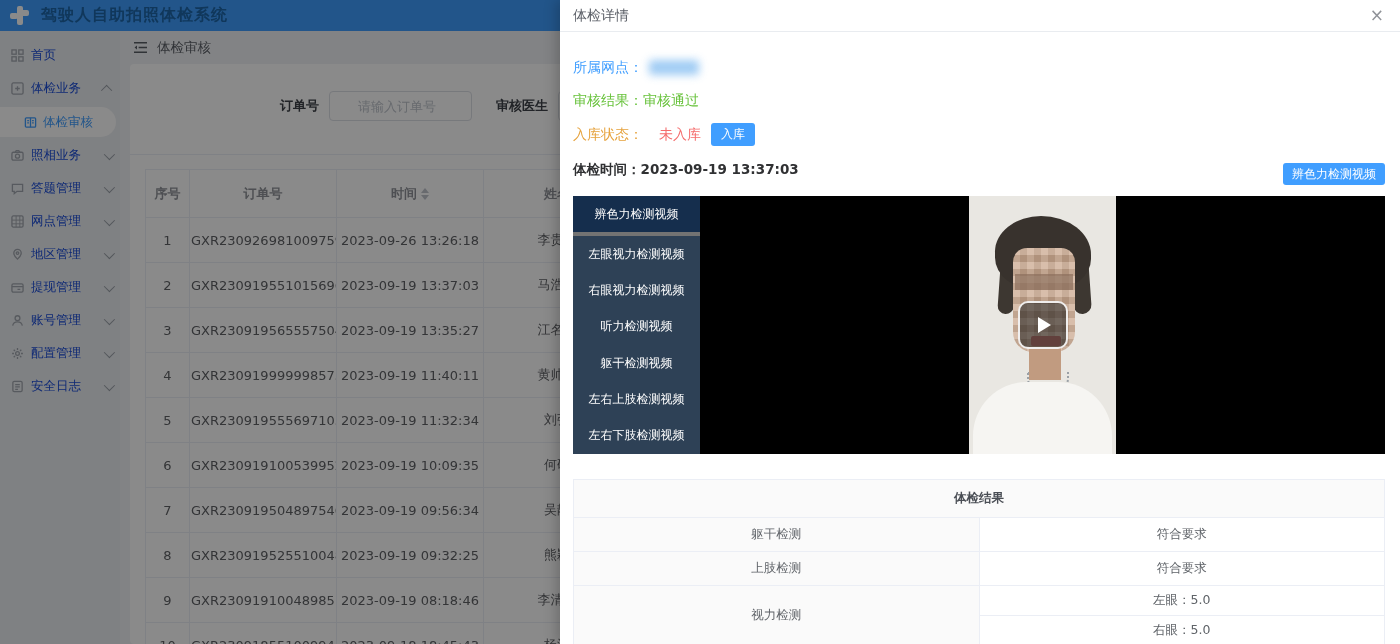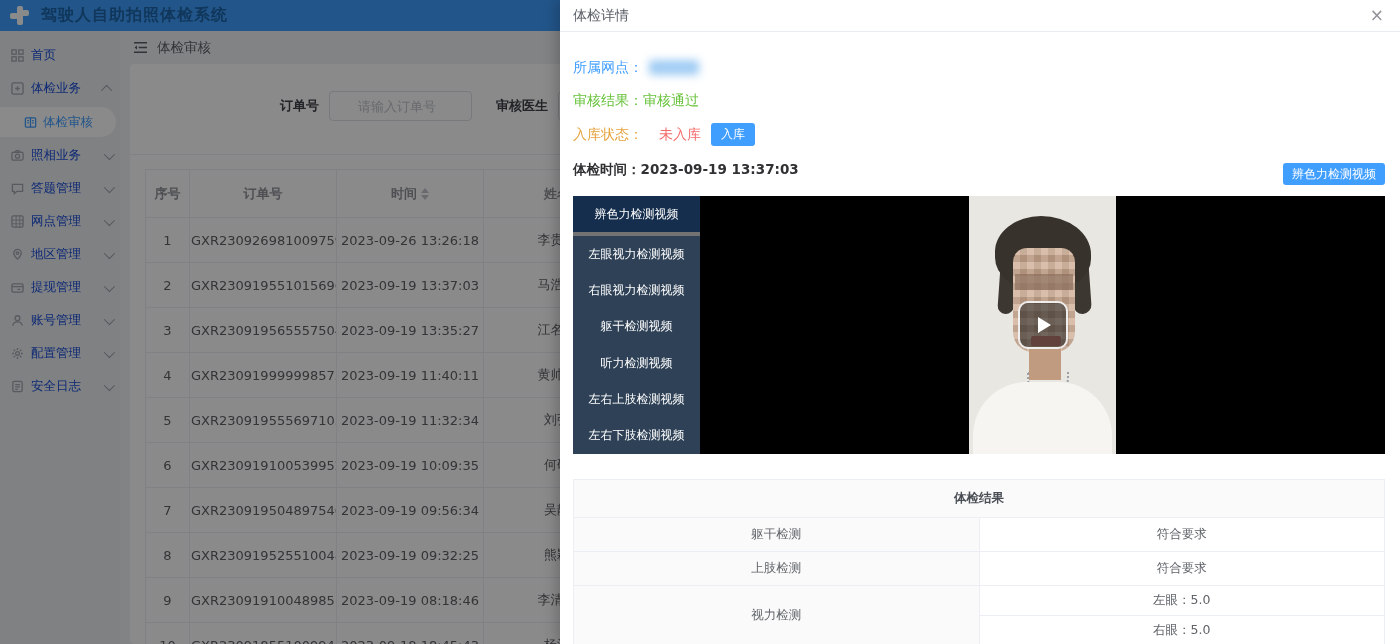--- a/index.html
+++ b/index.html
@@ -357,22 +357,22 @@
       <div class="f4">
         <span>体检时间：</span><span>2023-09-19 13:37:03</span>
         <button class="btn-blue btn-switch">辨色力检测视频</button>
       </div>
 
       <div class="video-block">
         <div class="vtabs">
           <div class="vtab active">辨色力检测视频</div>
           <div class="vtab">左眼视力检测视频</div>
           <div class="vtab">右眼视力检测视频</div>
+          <div class="vtab">听力检测视频</div>
           <div class="vtab">躯干检测视频</div>
-          <div class="vtab">听力检测视频</div>
           <div class="vtab">左右上肢检测视频</div>
           <div class="vtab">左右下肢检测视频</div>
         </div>
         <div class="vscreen">
           <div class="person">
             <div class="hairL"></div>
               <div class="hairR"></div>
             <div class="hair"></div>
             <div class="face"></div>
             <div class="brow"></div>

